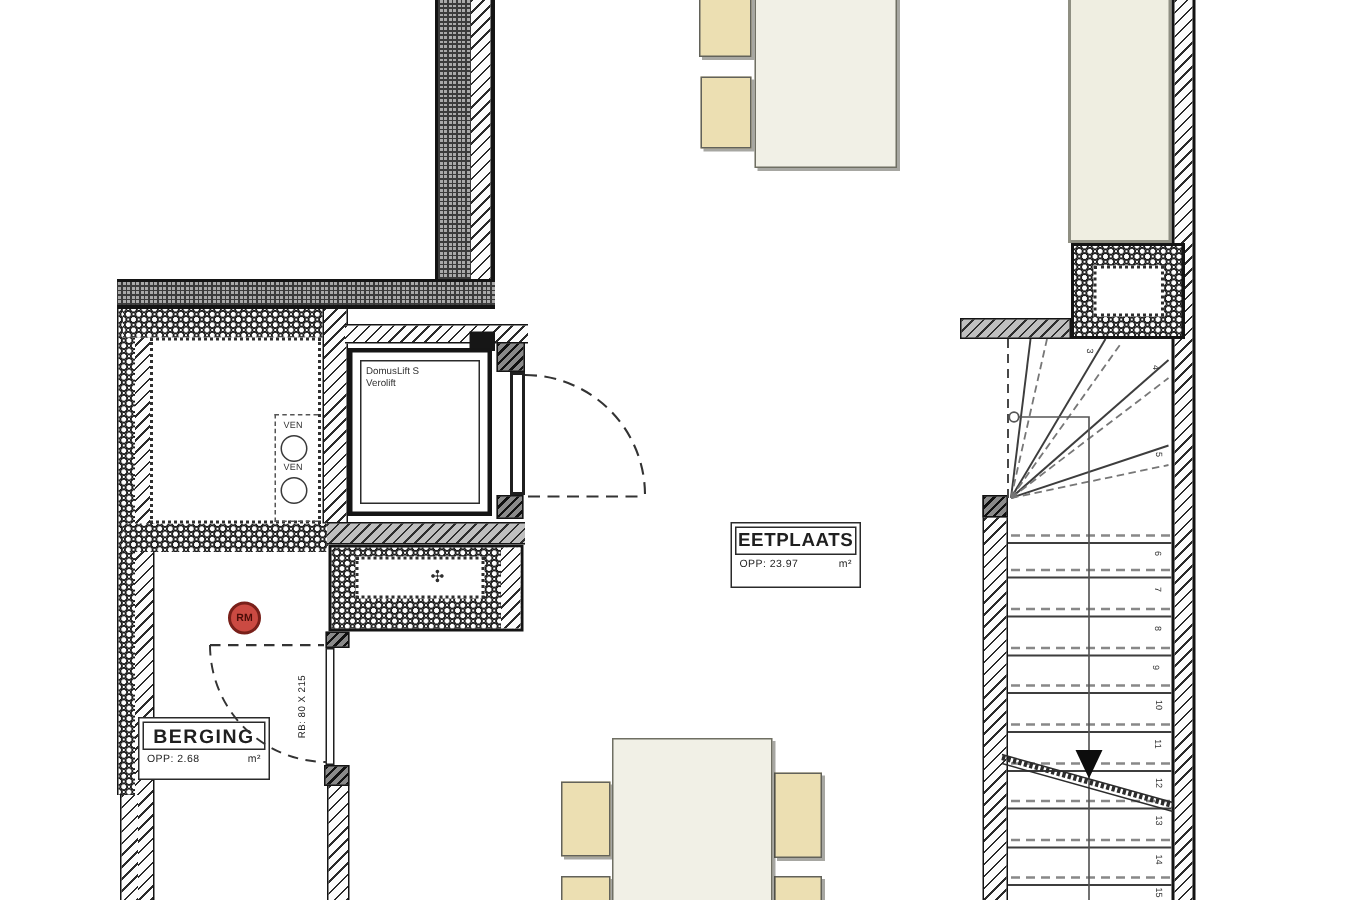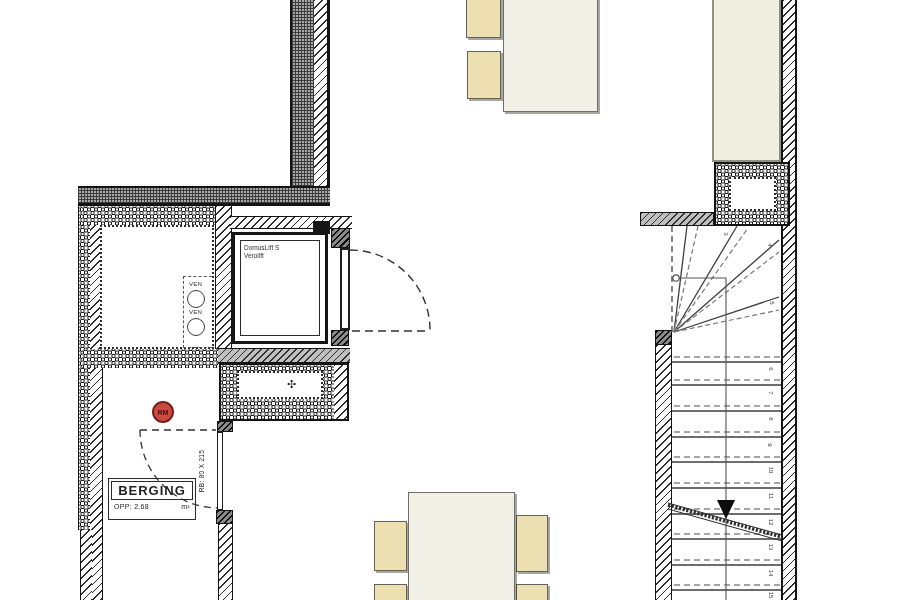--- a/index.html
+++ b/index.html
@@ -93,21 +93,28 @@
   <div class="abs hatch-dark" style="left:217px;top:421px;width:16px;height:11px;border:1.5px solid #141414;box-sizing:border-box;"></div>
   <div class="abs" style="left:217px;top:432px;width:6px;height:78px;background:#fff;border:1.5px solid #1f1f1f;box-sizing:border-box;"></div>
   <div class="abs hatch-dark" style="left:216px;top:510px;width:17px;height:14px;border:1.5px solid #141414;box-sizing:border-box;"></div>
   <div class="abs hatch" style="left:218px;top:524px;width:15px;height:76px;border-left:1.5px solid #141414;border-right:1.5px solid #141414;box-sizing:border-box;"></div>
   <div class="abs rotlabel" style="left:165px;top:465px;width:78px;height:12px;">RB: 80 X 215</div>
 
   <div class="abs rm" style="left:152px;top:401px;width:22px;height:22px;">
     <span>RM</span>
   </div>
 
-  <div class="abs roomlabel" style="left:108px;top:478px;width:88px;height:42px;">
+  <div class="abs roomlabel" style="left:487px;top:348px;width:87px;height:44px;">
+    <div class="title" style="letter-spacing:.4px;font-size:12.5px;">EETPLAATS</div>
+    <div class="arearow">
+      <span>OPP: 23.97</span>
+      <span>m²</span>
+    </div>
+  </div>
+  <div class="abs roomlabel" style="left:92px;top:478px;width:88px;height:42px;">
     <div class="title">BERGING</div>
     <div class="arearow">
       <span>OPP: 2.68</span>
       <span>m²</span>
     </div>
   </div>
 
   <div class="abs chair" style="left:466px;top:-4px;width:35px;height:42px;"></div>
   <div class="abs chair" style="left:467px;top:51px;width:34px;height:48px;"></div>
   <div class="abs table" style="left:503px;top:-6px;width:95px;height:118px;"></div>

